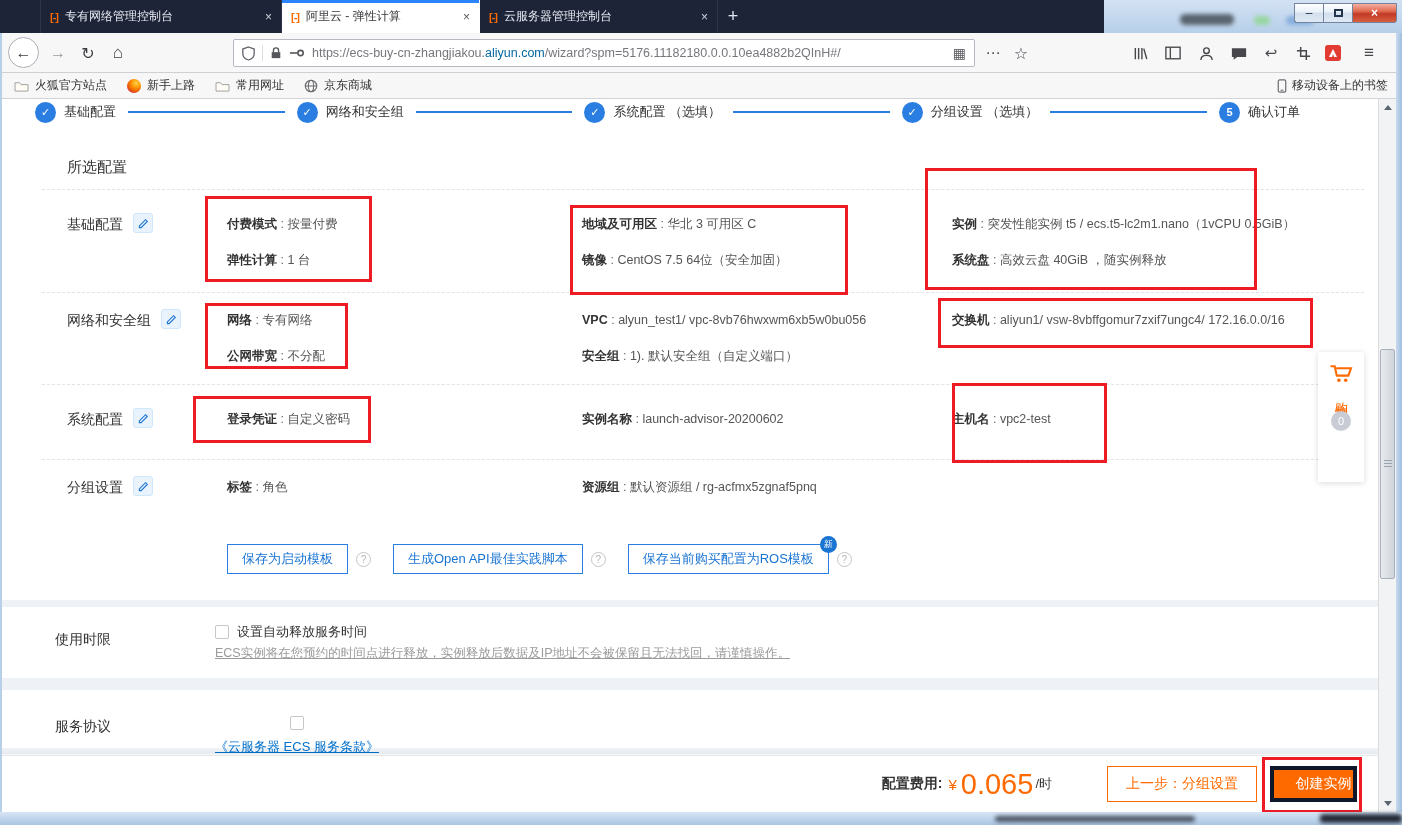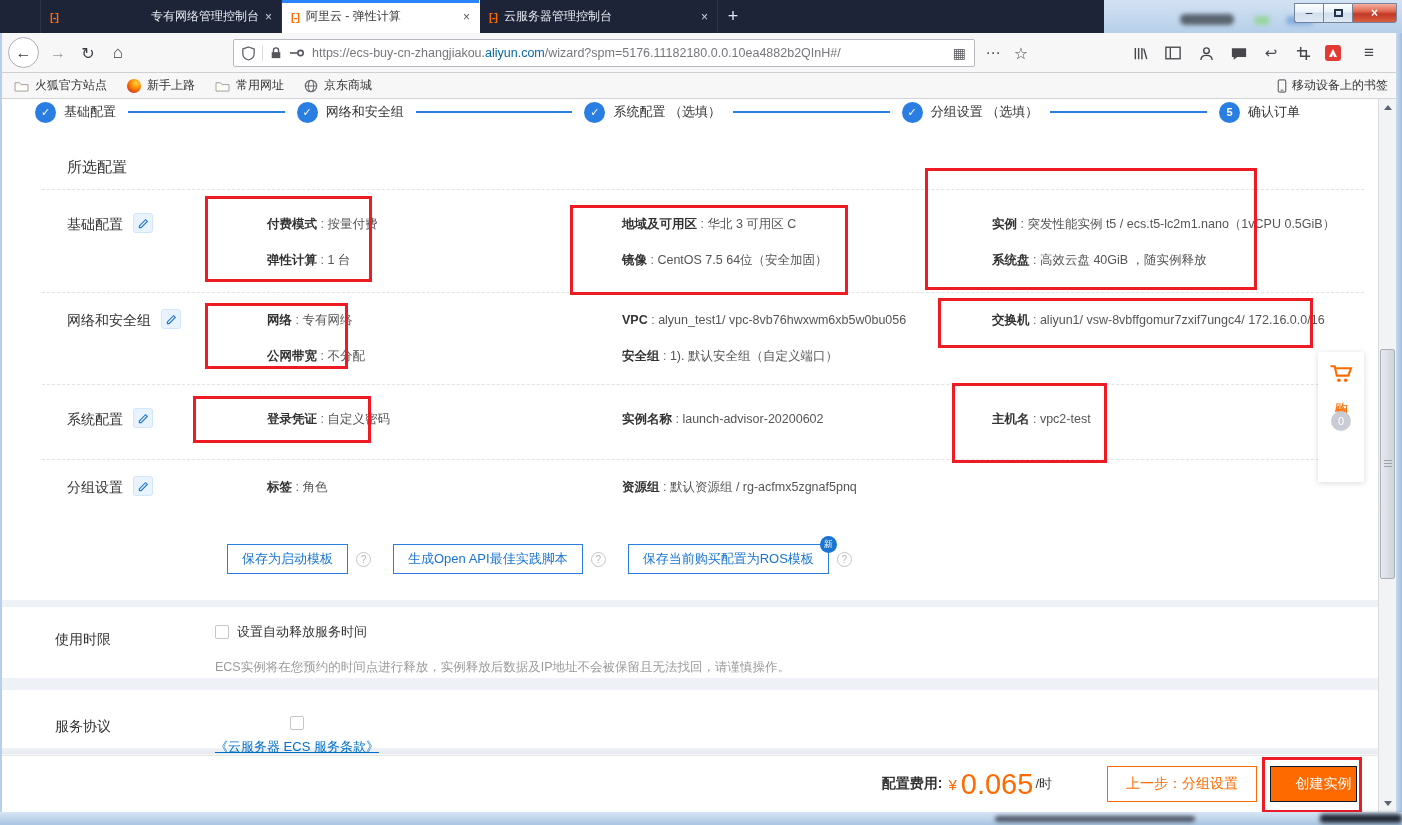--- a/index.html
+++ b/index.html
@@ -18,21 +18,21 @@
   .win-btn { height:20px; border:1px solid #72839b; display:flex; align-items:center; justify-content:center;
              background:linear-gradient(180deg,#fdfeff 0%,#e9f1f9 45%,#d2deec 50%,#e0eaf6 100%); color:#23354d; font-size:12px; }
   .win-min { width:29px; border-radius:0 0 0 3px; border-right:none; }
   .win-max { width:29px; border-right:none; }
   .win-close { width:45px; border-radius:0 0 3px 0; background:linear-gradient(180deg,#f6b0a0 0%,#e06a50 40%,#c23a27 55%,#d95f40 100%); color:#fff; font-weight:bold; }
   .max-glyph { width:9px; height:8px; border:2px solid #23354d; }
   .tab { width:242px; display:flex; align-items:center; padding:0 9px; color:#e9ecf4; font-size:12px; position:relative;
          border-right:1px solid rgba(255,255,255,.08); cursor:default; }
   .tab.t2 { width:198px; background:#fff; color:#38383d; }
   .tab.t2::before { content:""; position:absolute; left:0; top:0; right:0; height:3px; background:#2a84ff; }
-  .tab.t1 { margin-left:40px; border-left:1px solid rgba(255,255,255,.08);text-align:right; }
+  .tab.t1 { margin-left:40px; border-left:1px solid rgba(255,255,255,.08); }
   .tab.t3 { width:238px; }
   .favicon { color:#ff6a00; font-weight:bold; font-size:11px; letter-spacing:-1px; margin-right:7px; }
   .favicon::before { content:"[-]"; }
   .tab-title { flex:1; overflow:hidden; white-space:nowrap; }
   .tab-close { margin-left:6px; font-size:12px; opacity:.85; }
   .tab-close::before { content:"×"; }
   .newtab { width:30px; display:flex; align-items:center; justify-content:center; color:#dfe3ee; font-size:18px; }
   .newtab::before { content:"+"; }
 
   
@@ -85,21 +85,21 @@
   .srow { position:absolute; left:0; width:100%; display:grid; grid-template-columns:160px 355px 370px 1fr; padding-left:25px;
           border-bottom:1px dashed #e3e3e3; }
   .r1 { top:50px;  height:103px; padding-top:25px; }
   .r2 { top:153px; height:92px;  padding-top:18px; }
   .r3 { top:245px; height:75px;  padding-top:25px; }
   .r4 { top:320px; height:62px;  padding-top:18px; border-bottom:none; }
   .slabel-wrap { display:flex; align-items:flex-start; gap:10px; }
   .slabel { font-size:14px; color:#333; line-height:18px; }
   .edit-btn { width:20px; height:20px; background:#e8f3fe; border:1px solid #cfe6fb; border-radius:3px;
               display:flex; align-items:center; justify-content:center; margin-top:-2px; cursor:pointer; }
-  .kv { line-height:18px; margin-bottom:18px; font-size:12.5px; white-space:nowrap;margin-left:40px; }
+  .kv { line-height:18px; margin-bottom:18px; font-size:12.5px; white-space:nowrap; }
   .kv .k { font-weight:bold; color:#333; }
   .kv .k::after { content:" :  "; font-weight:normal; color:#666; }
   .kv .v { color:#555; }
   .tpl-row { position:absolute; left:185px; top:404px; display:flex; align-items:center; }
   .tpl-btn { height:30px; padding:0 14px; border:1px solid #2a7de1; background:#fff; color:#1a74d2; font-size:13px;
              display:flex; align-items:center; position:relative; cursor:pointer; }
   .help { width:15px; height:15px; border:1px solid #c5c5c5; border-radius:50%; color:#b2b2b2; font-size:10px;
           display:flex; align-items:center; justify-content:center; margin:0 22px 0 8px; }
   .help::before { content:"?"; }
   .badge-new { position:absolute; right:-9px; top:-9px; width:17px; height:17px; border-radius:50%; background:#1a74d2;
@@ -116,21 +116,21 @@
 
   
   .bottombar { position:absolute; left:0; top:656px; width:1378px; height:57px; background:#fff; border-top:1px solid #e7e7e7;
                box-shadow:0 -2px 6px rgba(0,0,0,.05); display:flex; align-items:center; justify-content:flex-end; padding-right:21px; }
   .fee-label { font-size:14px; color:#333; font-weight:bold; }
   .fee-cur { color:#ff6a00; font-size:15px; margin-left:6px; }
   .fee-amount { color:#ff6a00; font-size:29px; margin-left:4px; }
   .fee-unit { color:#333; font-size:13px; margin-left:2px; }
   .btn-prev { width:150px; height:36px; border:1px solid #ff6a00; background:#fff; color:#ff6a00; font-size:14px; margin-left:55px;
               display:flex; align-items:center; justify-content:center; cursor:pointer; }
-  .btn-create { width:87px; height:36px; background:#ff6a00; border:1px solid #0f172a; color:#fff; font-size:14px; margin-left:13px;
+  .btn-create { width:87px; height:36px; background:#ff6a00; border:4px solid #0f172a; color:#fff; font-size:14px; margin-left:13px;
                 display:flex; align-items:center; justify-content:center; cursor:pointer;padding-left:20px; }
 
   
   .cart { position:absolute; left:1318px; top:253px; width:46px; height:130px; background:#fff; box-shadow:0 1px 6px rgba(0,0,0,.15);
           display:flex; flex-direction:column; align-items:center; padding-top:10px; gap:8px; cursor:pointer; }
   .cart-label { writing-mode:vertical-rl; text-orientation:upright; color:#ff6a00; font-size:13px; letter-spacing:3px; }
   .cart-badge { width:20px; height:20px; border-radius:50%; background:#c9ccd4; color:#fff; font-size:11px;
                 display:flex; align-items:center; justify-content:center; margin-top:2px; }
 
   
@@ -424,21 +424,21 @@
         <span class="help"></span>
       </div>
     </div>
 
     <div class="card card2">
       <div class="blk-label" style="top:24px;">使用时限</div>
       <div class="cb-line" style="top:16px;">
         <span class="checkbox"></span>
         <span>设置自动释放服务时间</span>
       </div>
-      <div class="desc" style="top:52px;">ECS实例将在您预约的时间点进行释放，实例释放后数据及IP地址不会被保留且无法找回，请谨慎操作。</div>
+      <div class="desc" style="top:38px;text-decoration:underline;">ECS实例将在您预约的时间点进行释放，实例释放后数据及IP地址不会被保留且无法找回，请谨慎操作。</div>
     </div>
 
     <div class="card card3">
       <div class="blk-label" style="top:28px;">服务协议</div>
       <div class="cb-line" style="top:26px;flex-direction:column;">
         <span class="checkbox"></span>
         <a class="link" href="#">《云服务器 ECS 服务条款》</a>
       </div>
     </div>
 

